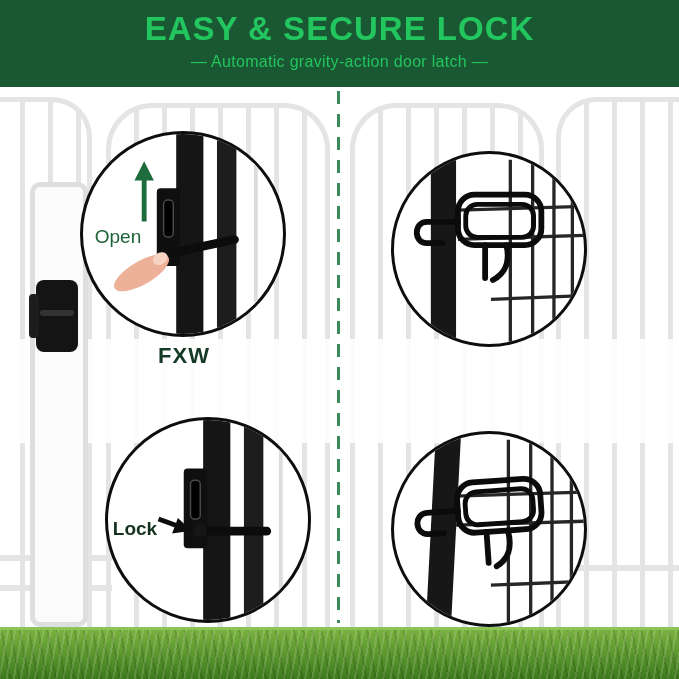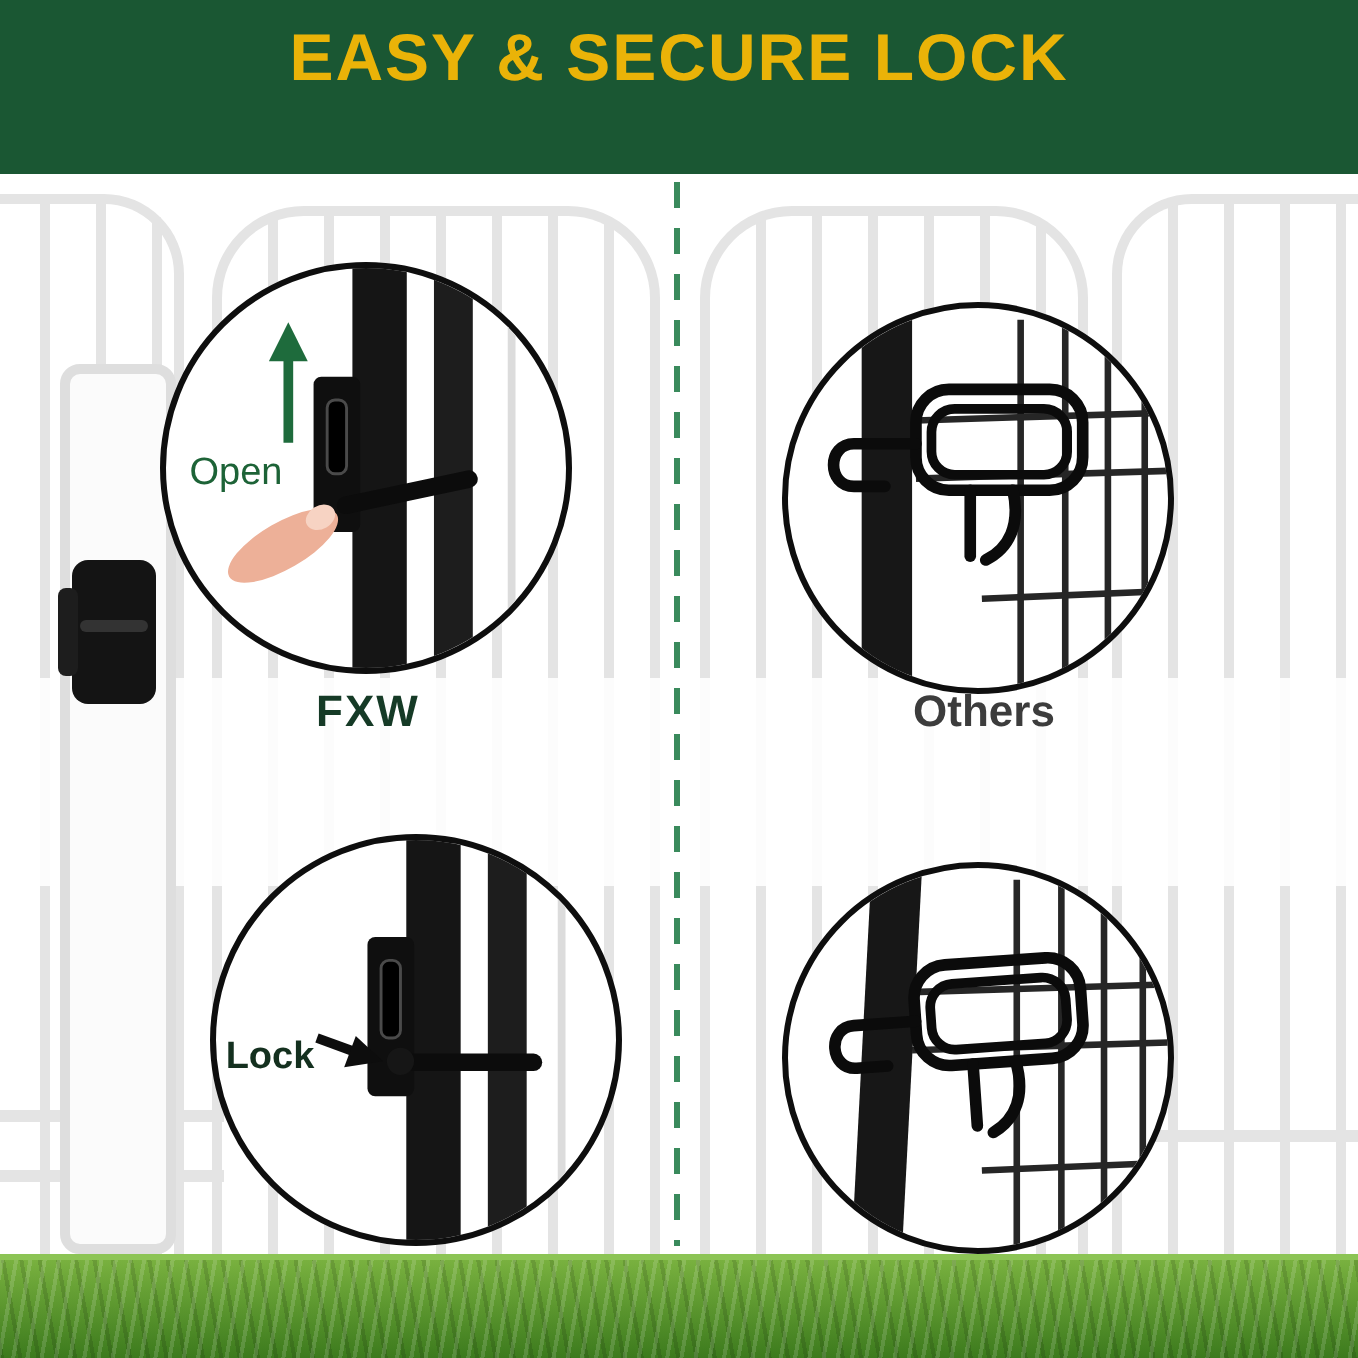--- a/index.html
+++ b/index.html
@@ -5,21 +5,21 @@
   * { margin: 0; padding: 0; box-sizing: border-box; }
   body { background: #fff; }
   .page {
     position: relative; width: 679px; height: 679px; overflow: hidden;
     background: #fff; font-family: "Liberation Sans", sans-serif;
   }
 
   
   .banner {
     position: absolute; top: 0; left: 0; width: 679px; height: 87px;
-    background: #1a5733; color: #eab308; text-align: center;
+    background: #1a5733; color: #22c55e; text-align: center;
   }
   .banner-title { padding-top: 10px; font-size: 33px; font-weight: 800; letter-spacing: 1px; }
   .banner-subtitle { margin-top: 5px; font-size: 16px; letter-spacing: .3px; }
 
   
   .content { position: absolute; top: 87px; left: 0; width: 679px; height: 540px; }
 
   .panel {
     position: absolute; border: 5px solid #e4e4e4; border-bottom: none;
     background: repeating-linear-gradient(90deg, transparent 0 23px, #e4e4e4 23px 28px);
@@ -97,20 +97,21 @@
     border-top: 3px solid #8cc455;
   }
 </style>
 </head>
 <body>
 
 <div class="page">
 
   <header class="banner">
     <div class="banner-title">EASY &amp; SECURE LOCK</div>
+    <div class="banner-subtitle">—  Automatic gravity-action door latch  —</div>
   </header>
 
   <div class="content">
 
     <div class="panel p1"></div>
     <div class="panel p2"></div>
     <div class="panel p3"></div>
     <div class="panel p4"></div>
     <div class="rail rail-l1"></div>
     <div class="rail rail-l2"></div>
@@ -197,18 +198,17 @@
           <rect x="66" y="48" width="86" height="52" rx="17"></rect>
           <rect x="74" y="58" width="70" height="34" rx="12" stroke-width="5"></rect>
           <path d="M 66 76 H 34 C 20 76 20 98 34 98 H 50"></path>
           <path d="M 94 100 V 132"></path>
           <path d="M 116 100 C 120 118 114 130 102 136"></path>
         </g>
       </svg>
     </div>
 
     <div class="brand brand-fxw">FXW</div>
-    <div class="brand brand-others">Others</div>
   </div>
 
   <div class="grass"></div>
 
 </div>
 
 </body></html>

